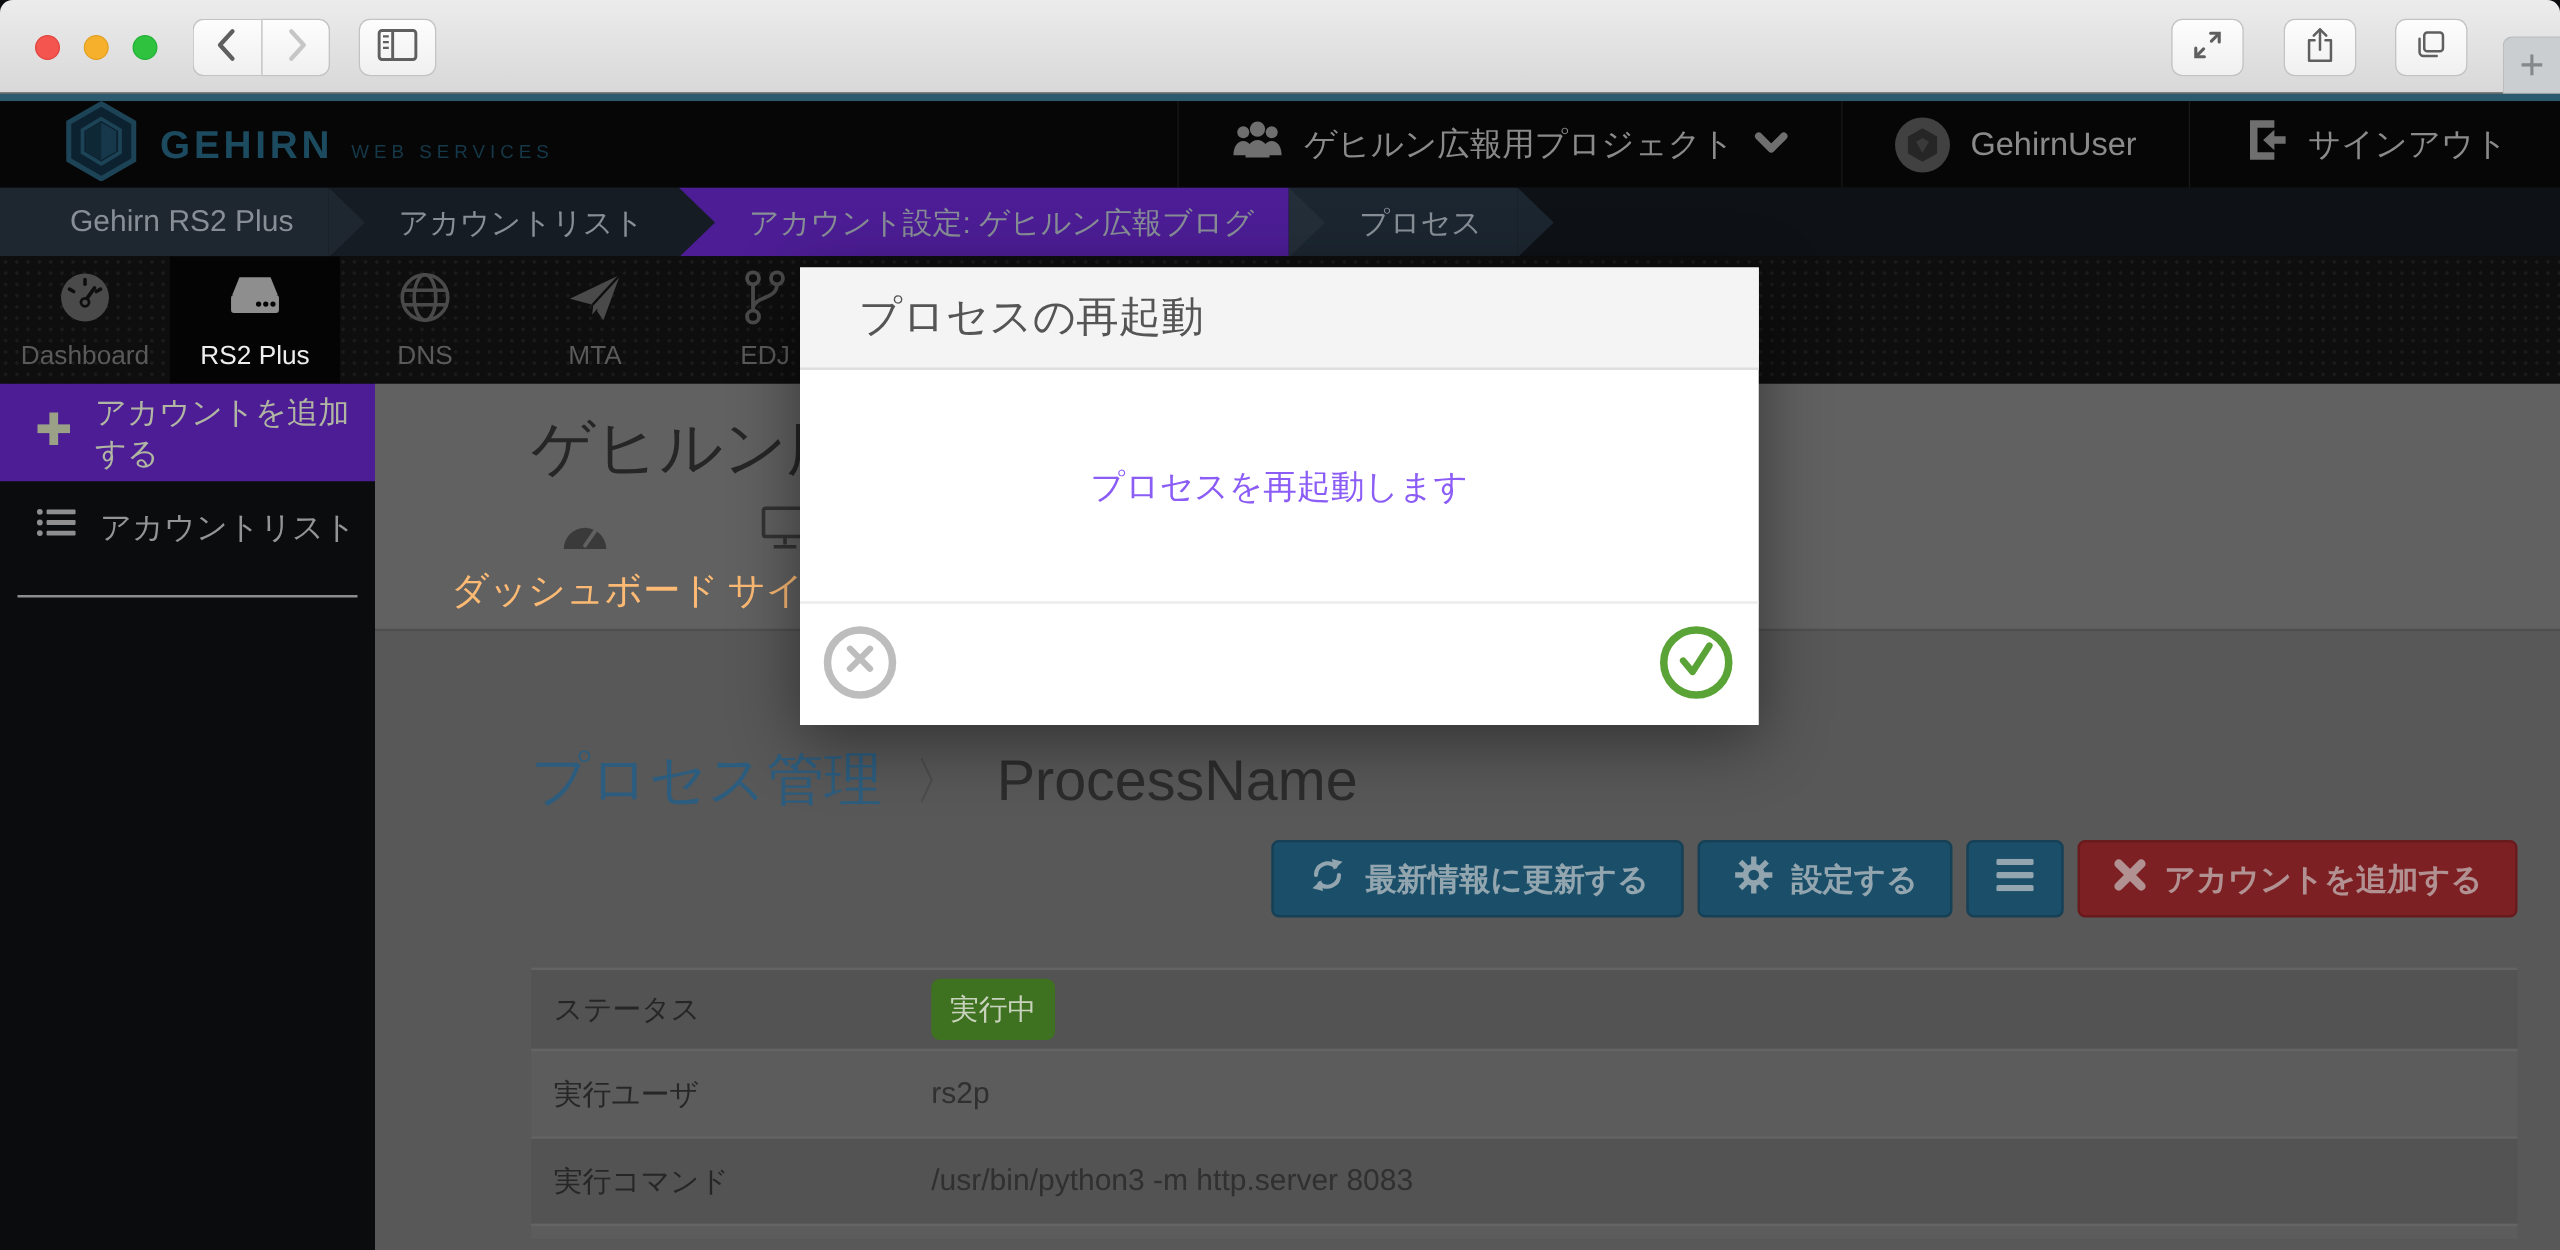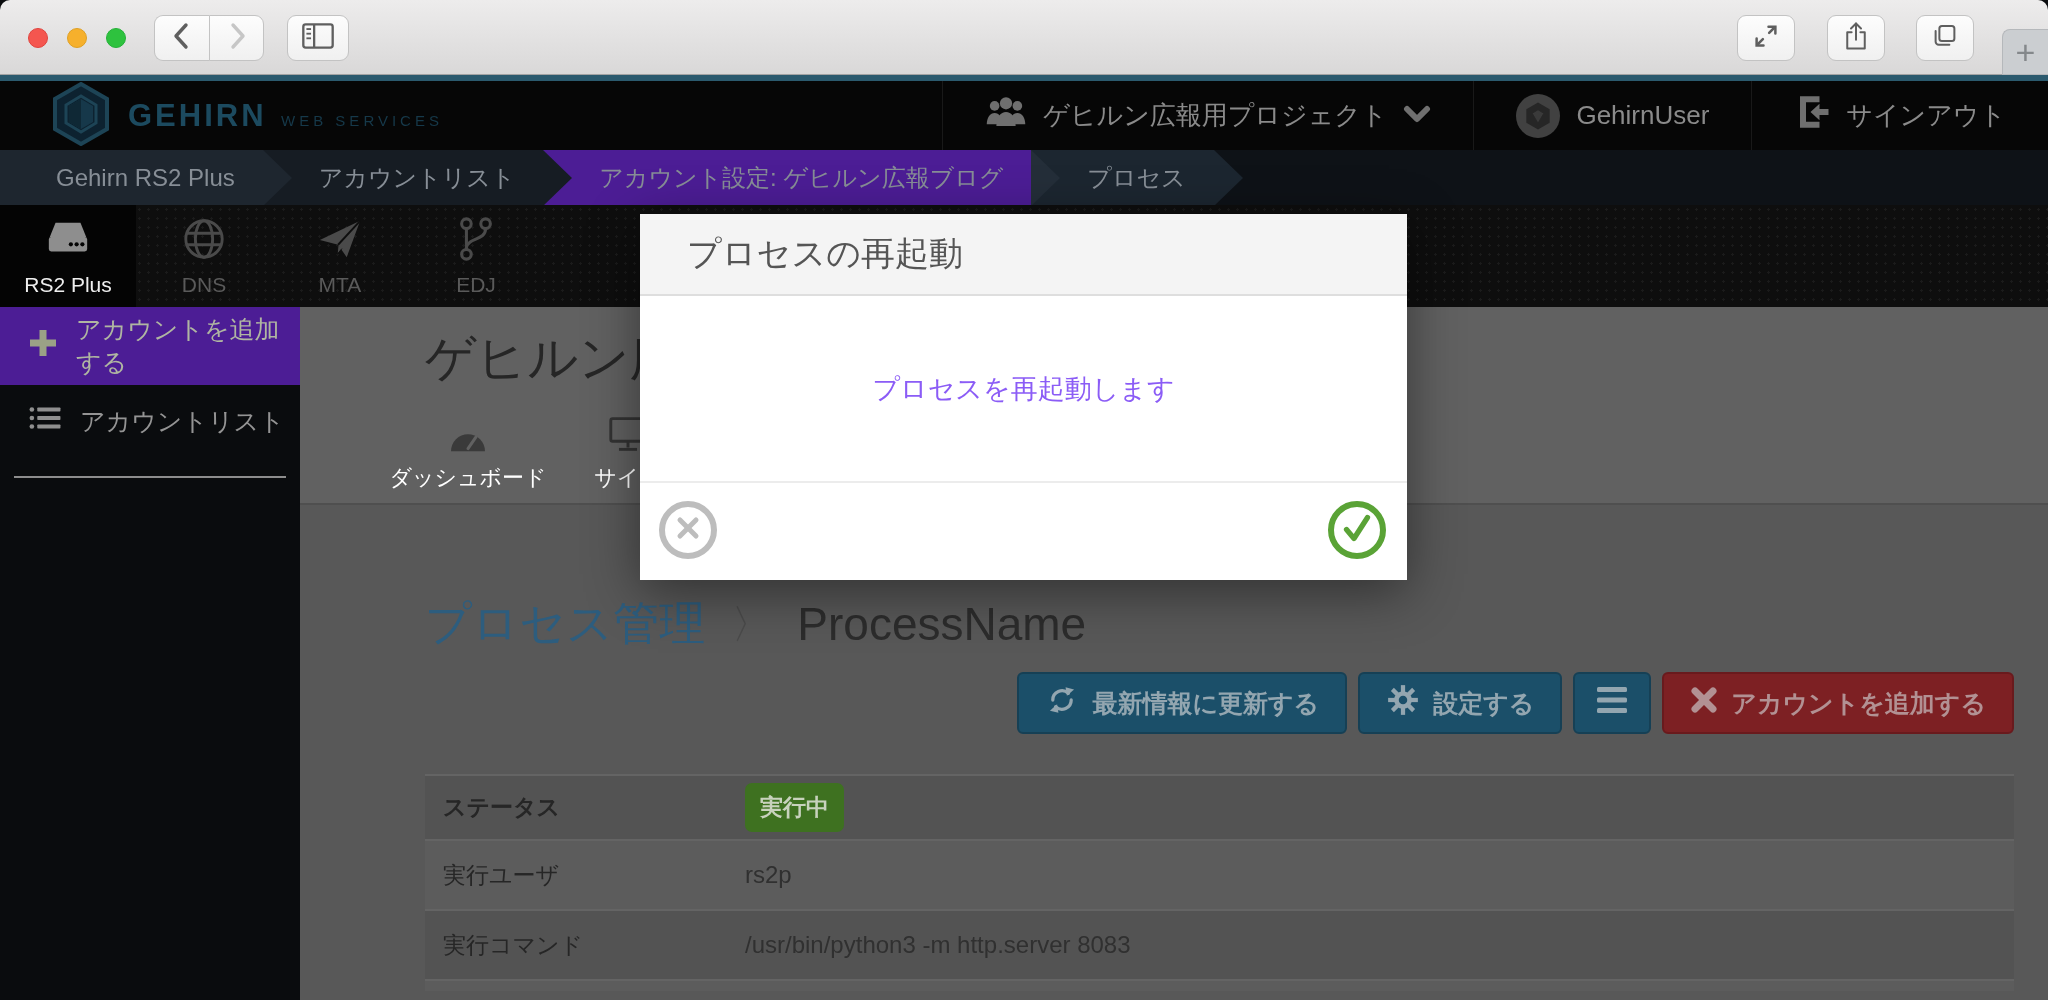--- a/index.html
+++ b/index.html
@@ -75,38 +75,38 @@
   .side-list { height:72px; color:#949494; }
   .side-divider { border-top:2px solid #8d8d8d; margin:19px 14px 0 14px; }
 
   .main { flex:1; background:#585858; position:relative; overflow:hidden; }
   .top-section { height:198px; background:#616161; border-bottom:2px solid #4f4f4f; position:relative; }
   .acct-title { position:absolute; left:125px; top:18px; font-size:50px; color:#262626;
     font-weight:normal; white-space:nowrap; }
   .tabs { position:absolute; left:88px; bottom:0; display:flex; }
   .tab { width:160px; height:92px; display:flex; flex-direction:column; align-items:center;
     justify-content:flex-end; padding-bottom:10px; gap:6px; color:#3a3a3a; }
-  .tab .tab-label { font-size:22px; color:#ffffff; white-space:nowrap; }
+  .tab .tab-label { font-size:30px; color:#fdba74; white-space:nowrap; }
 
   .main-body { padding-left:125px; }
   .proc-heading { display:flex; align-items:center; gap:26px; margin-top:88px; font-size:46px; }
   .proc-link { color:#2d5d7e; }
   .proc-sep { color:#4b4b4b; font-size:40px; }
   .proc-name { color:#2c2c2c; }
 
   .actions { display:flex; justify-content:flex-end; gap:11px; margin-top:17px; margin-right:34px; }
   .abtn { height:62px; display:flex; align-items:center; gap:13px; padding:0 26px;
     border-radius:6px; font-size:25px; font-weight:bold; }
   .abtn.teal { background:#1b4f69; border:2px solid #164055; color:#93a6b0; }
   .abtn.red { background:#7d2023; border:2px solid #691a1d; color:#b29193; }
   .abtn.square { padding:0 22px; }
 
   .ptable { margin-top:40px; margin-right:34px; }
   .trow { display:flex; align-items:center; height:70px; border-top:2px solid #646464; }
-  .trow:first-child { height:65px;font-weight:bold; }
+  .trow:first-child { height:65px; }
   .trow.odd { background:#535353; }
   .trow.even { background:#5c5c5c; }
   .tlabel { width:320px; padding-left:18px; font-size:23px; color:#262626; flex-shrink:0; }
   .tvalue { font-size:24px; color:#303030; }
   .badge { display:inline-block; background:#3e7120; color:#c8d2bd; font-size:23px;
     padding:9px 15px; border-radius:7px; }
   .trow.cut { height:12px; }
 
   
   .modal { position:absolute; left:640px; top:214px; width:767px; height:366px; background:#fff;
@@ -265,20 +265,36 @@
       </div>
       <div class="crumb c3">
         <span>アカウント設定: ゲヒルン広報ブログ</span>
       </div>
       <div class="crumb c4">
         <span>プロセス</span>
       </div>
     </div>
 
     <div class="icon-nav">
+      <div class="nav-item">
+        <span>
+          <svg width="46" height="46" viewBox="0 0 48 48">
+            <circle cx="24" cy="24" r="20" fill="currentColor"></circle>
+            <g stroke="#0e0e0e" stroke-width="3" stroke-linecap="round">
+              <line x1="24" y1="9" x2="24" y2="13"></line>
+              <line x1="11" y1="17" x2="14.5" y2="19"></line>
+              <line x1="37" y1="17" x2="33.5" y2="19"></line>
+              <line x1="24" y1="27" x2="32" y2="16"></line>
+            </g>
+            <circle cx="24" cy="28" r="4.5" fill="#0e0e0e"></circle>
+            <circle cx="24" cy="28" r="2.2" fill="currentColor"></circle>
+          </svg>
+        </span>
+        <span class="nav-label">Dashboard</span>
+      </div>
       <div class="nav-item active">
         <span>
           <svg width="46" height="46" viewBox="0 0 48 48">
             <path d="M11 7 h26 l6 15 H5 z" fill="currentColor"></path>
             <rect x="4" y="22" width="40" height="15" rx="2.5" fill="currentColor"></rect>
             <circle cx="27" cy="29.5" r="2.2" fill="#040404"></circle>
             <circle cx="33" cy="29.5" r="2.2" fill="#040404"></circle>
             <circle cx="39" cy="29.5" r="2.2" fill="#040404"></circle>
           </svg>
         </span>

